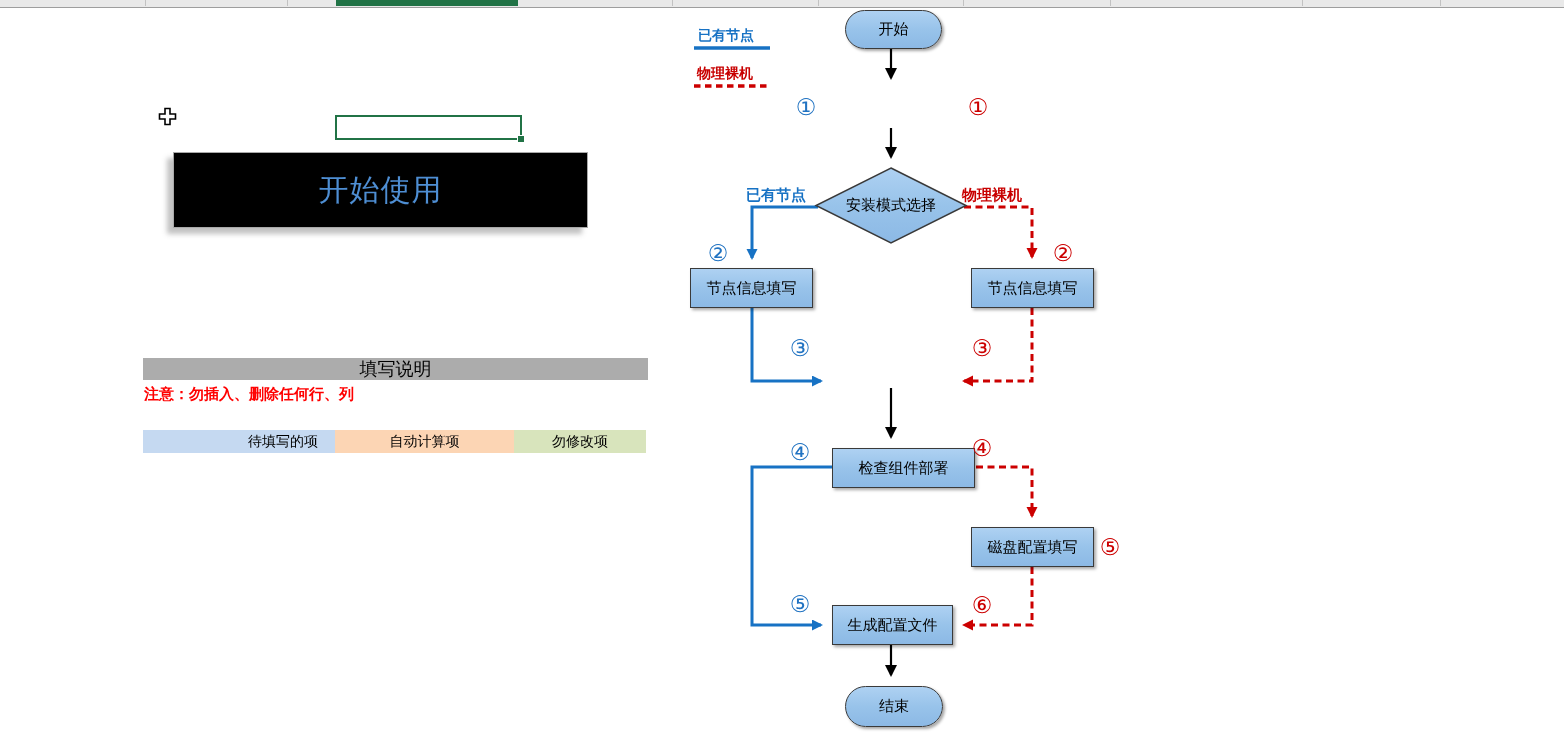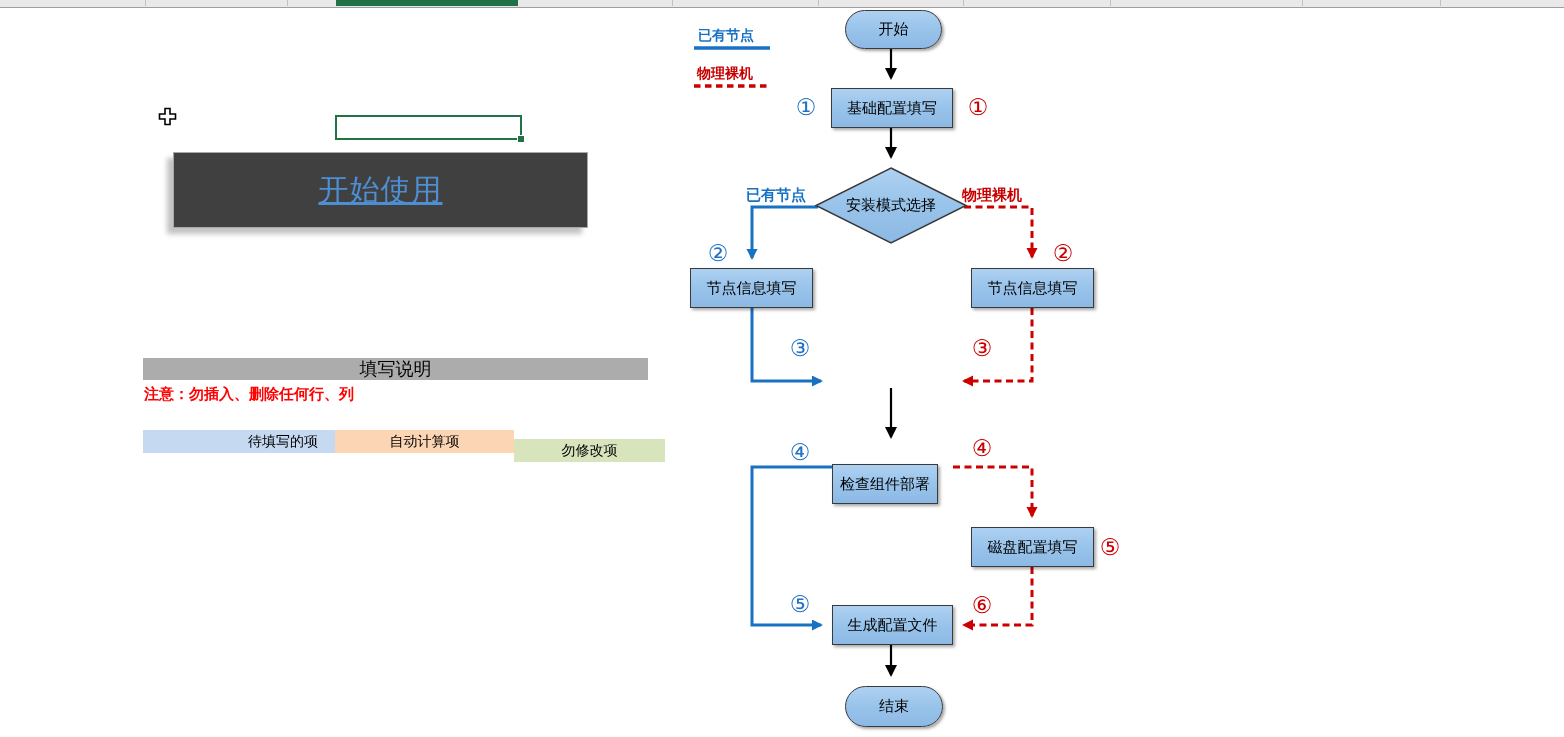--- a/index.html
+++ b/index.html
@@ -12,50 +12,50 @@
   .col-strip .sep{position:absolute;top:0;width:1px;height:6px;background:#c2c2c2;}
   .col-strip .sel{position:absolute;left:336px;top:0;width:182px;height:6px;background:#217346;}
 
   .cell-cursor{position:absolute;left:158px;top:107px;}
 
   .active-cell{position:absolute;left:335px;top:115px;width:183px;height:21px;
                border:2px solid #217346;background:transparent;}
   .fill-handle{position:absolute;right:-5px;bottom:-5px;width:6px;height:6px;
                background:#217346;border:1px solid #ffffff;}
 
-  .start-btn{position:absolute;left:173px;top:152px;width:413px;height:74px;background:#404040;
+  .start-btn{position:absolute;left:173px;top:152px;width:413px;height:74px;background:#000000;
              border:1px solid #a9a9a9;box-shadow:-6px 6px 5px rgba(120,120,120,0.45);
              display:flex;align-items:center;justify-content:center;
-             color:#4e8ed3;font-size:30px;letter-spacing:1px;text-decoration:underline;}
+             color:#4e8ed3;font-size:30px;letter-spacing:1px;}
 
   .instr-header{position:absolute;left:143px;top:358px;width:505px;height:22px;background:#acacac;
                 display:flex;align-items:center;justify-content:center;font-size:18px;color:#000;}
   .warning{position:absolute;left:144px;top:385px;font-size:15px;font-weight:bold;color:#ff0000;}
 
   .legend-cell{position:absolute;top:430px;height:23px;display:flex;align-items:center;
                justify-content:center;font-size:14px;color:#000;}
   .lc0{left:143px;width:192px;}
   .lc1{left:335px;width:179px;}
-  .lc2{left:514px;width:151px;margin-top:9px;}
+  .lc2{left:514px;width:132px;}
 
   
   .flow-svg{position:absolute;left:0;top:0;width:1564px;height:737px;pointer-events:none;}
 
   .node{position:absolute;display:flex;align-items:center;justify-content:center;
         background:linear-gradient(180deg,#aed1f2 0%,#98c3ea 50%,#8cb9e5 100%);
         border:1.5px solid #3a3a3a;box-shadow:2px 2px 3px rgba(0,0,0,0.35);
         font-family:"DejaVu Serif",serif;font-size:15px;color:#000;box-sizing:border-box;}
   .pill{border-radius:21px;}
 
   .n-start{left:845px;top:10px;width:97px;height:39px;}
   .n-basic{left:831px;top:88px;width:122px;height:40px;}
   .n-nodeL{left:690px;top:268px;width:123px;height:40px;}
   .n-nodeR{left:971px;top:268px;width:123px;height:40px;}
   .n-svc{left:832px;top:348px;width:121px;height:40px;}
-  .n-chk{left:832px;top:448px;width:106px;height:40px;margin-top:16px;}
+  .n-chk{left:832px;top:448px;width:143px;height:40px;}
   .n-disk{left:971px;top:527px;width:123px;height:40px;}
   .n-gen{left:832px;top:605px;width:121px;height:40px;}
   .n-end{left:845px;top:686px;width:98px;height:41px;}
 
   .diamond-label{position:absolute;left:816px;top:196px;width:150px;text-align:center;
                  font-family:"DejaVu Serif",serif;font-size:15px;color:#000;}
 
   .flow-legend-item{position:absolute;font-family:"DejaVu Serif",serif;font-size:14px;font-weight:bold;}
   .fl-blue{left:698px;top:27px;color:#1772c4;}
   .fl-red{left:697px;top:65px;color:#c80000;}
@@ -153,21 +153,20 @@
     <path class="red-line" d="M953 467 H1032 V516" marker-end="url(#arrRed)"></path>
     <path class="red-line" d="M1032 567 V625 H964" marker-end="url(#arrRed)"></path>
 
     <polygon points="891,168 966,205.5 891,243 816,205.5" fill="url(#nodeGrad)" stroke="#3a3a3a" stroke-width="1.5"></polygon>
   </svg>
 
   <div class="flow-legend-item fl-blue">已有节点</div>
   <div class="flow-legend-item fl-red">物理裸机</div>
 
   <div class="node pill n-start">开始</div>
-  <div class="node n-basic">基础配置填写</div>
   <div class="diamond-label">安装模式选择</div>
   <div class="node n-nodeL">节点信息填写</div>
   <div class="node n-nodeR">节点信息填写</div>
   <div class="node n-chk">检查组件部署</div>
   <div class="node n-gen">生成配置文件</div>
   <div class="node n-disk">磁盘配置填写</div>
   <div class="node pill n-end">结束</div>
 
   <div class="branch-label bl-left">已有节点</div>
   <div class="branch-label bl-right">物理裸机</div>

